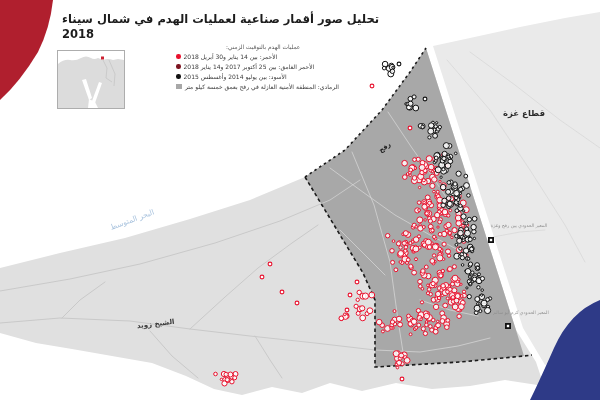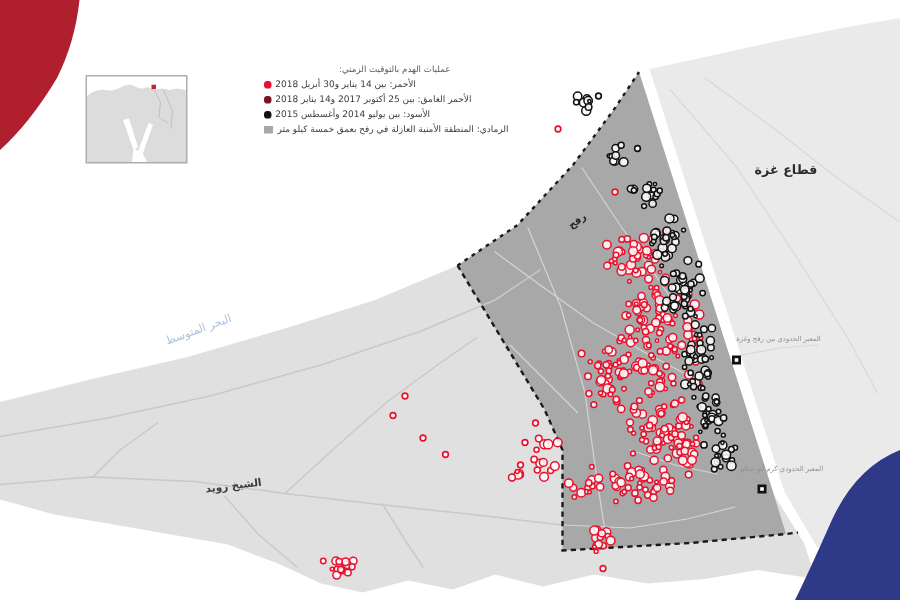--- a/index.html
+++ b/index.html
@@ -655,20 +655,24 @@
         <text x="386" y="149" font-size="6.5" font-weight="bold" fill="#222222" text-anchor="middle" letter-spacing="0" transform="rotate(-36 386 149)">رفح</text>
         <text x="156" y="326" font-size="7" font-weight="bold" fill="#3a3a3a" text-anchor="middle" letter-spacing="0" transform="rotate(-7 156 326)">الشيخ زويد</text>
         <text x="133" y="222" font-size="7.5" font-weight="normal" fill="#a9c3de" text-anchor="middle" letter-spacing="0.6" transform="rotate(-20 133 222)">البحر المتوسط</text>
         <text x="519" y="227" font-size="4.6" font-weight="normal" fill="#8f8f8f" text-anchor="middle" letter-spacing="0">المعبر الحدودي بين رفح وغزة</text>
         <text x="521" y="314" font-size="4.6" font-weight="normal" fill="#8f8f8f" text-anchor="middle" letter-spacing="0">المعبر الحدودي كرم أبو سالم</text>
       </g>
       <path d="M0,0 L53,0 Q50,28 38,52 Q20,82 0,100 Z" fill="#b01f2e"></path>
       <path d="M600,300 Q570,312 554,348 Q538,384 530,400 L600,400 Z" fill="#2e3a87"></path>
     </svg>
 
+  <div class="title">
+    <div>تحليل صور أقمار صناعية لعمليات الهدم في شمال سيناء</div>
+    <div>2018</div>
+  </div>
 
   <div class="legend">
     <div class="legend-header">عمليات الهدم بالتوقيت الزمني:</div>
     <div id="legend-rows">
         <div class="legend-row">
           <span class="swatch dot" style="background: rgb(232, 17, 45);"></span>
           <span class="legend-label">الأحمر: بين 14 يناير و30 أبريل 2018</span>
         </div>
         <div class="legend-row">
           <span class="swatch dot" style="background: rgb(124, 20, 32);"></span>

